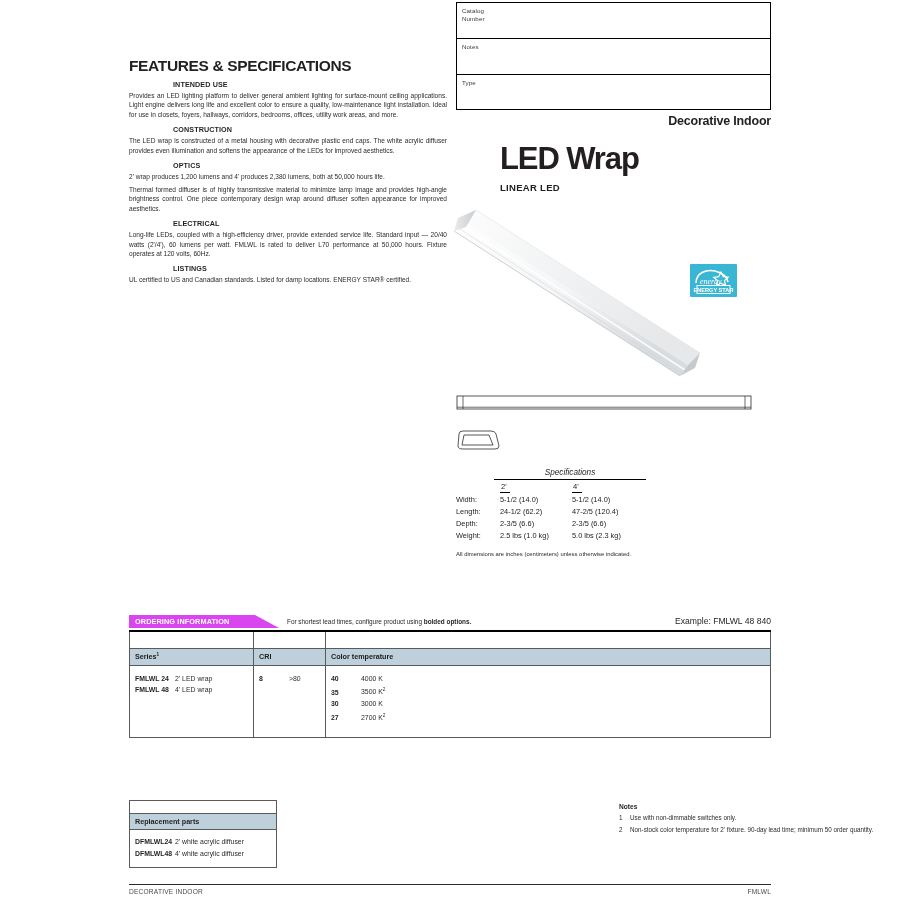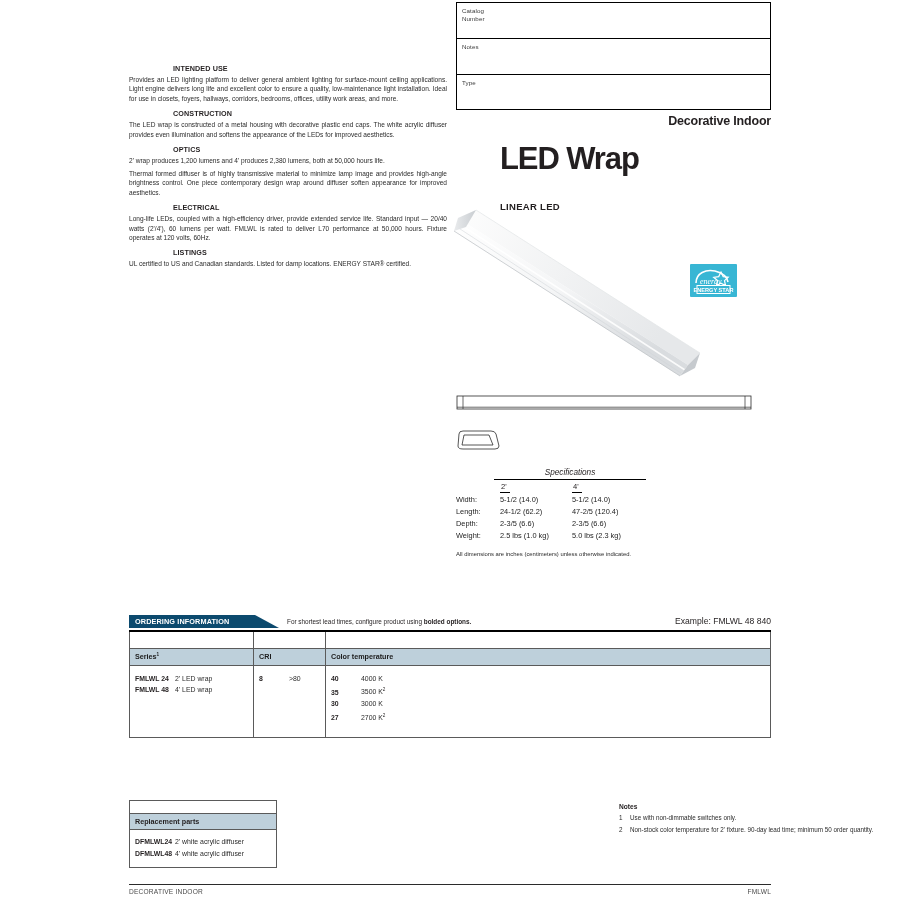--- a/index.html
+++ b/index.html
@@ -41,21 +41,21 @@
   .features p {
     font-size: 6.55px; line-height: 9.4px; text-align: justify;
     margin-bottom: 3.5px; color: #2b2b2b;
   }
   .features p:last-child { margin-bottom: 0; }
 
   
   .title-block { position: absolute; left: 500px; top: 142px; width: 271px; text-align: left; }
   .title-main { font-size: 31px; font-weight: bold; line-height: 33px; letter-spacing: -1.1px; }
   .title-sub  { font-size: 22px; font-weight: bold; line-height: 25px; letter-spacing: -.7px; }
-  .title-tag  { font-size: 9.5px; font-weight: bold; letter-spacing: .3px; margin-top: 26px; }
+  .title-tag  { font-size: 9.5px; font-weight: bold; letter-spacing: .3px; margin-top: 7px; }
 
   
   .estar {
     position: absolute; left: 690px; top: 264px; width: 47px; height: 33px;
     background: #38b6d4; border-radius: 1px;
   }
 
   
   .photo { position: absolute; left: 452px; top: 205px; width: 300px; height: 175px; }
 
@@ -79,21 +79,21 @@
     padding-bottom: 2px;
   }
   .spectab th span { border-bottom: 1px solid #000; padding: 0 3px 1px 1px; }
   .spectab-note { font-size: 5.9px; color: #2b2b2b; margin-top: 9px; }
 
   
   .oi { position: absolute; left: 129px; top: 615px; width: 642px; }
   .oi-bar { position: relative; height: 13px; }
   .oi-tab {
     position: absolute; left: 0; top: 0; height: 13px; width: 150px;
-    background: #0c4a6e; color: #fff;
+    background: #d946ef; color: #fff;
     font-size: 7.3px; font-weight: bold; letter-spacing: .1px;
     line-height: 13px; padding-left: 6px;
     clip-path: polygon(0 0, 126px 0, 150px 13px, 0 13px);
   }
   .oi-hint { position: absolute; left: 158px; top: 0; font-size: 6.4px; line-height: 13px; }
   .oi-example {
     position: absolute; right: 0; top: -1px; font-size: 8.6px; line-height: 14px;
   }
   .oi-example b { font-weight: normal; }
   .oi-rule { height: 1.5px; background: #000; margin-top: 2px; }
@@ -149,20 +149,21 @@
     <div class="spec-row">
       <div class="spec-label">Notes</div>
     </div>
     <div class="spec-row">
       <div class="spec-label">Type</div>
     </div>
   </div>
   <div class="decorative-indoor">Decorative Indoor</div>
 
   <div class="features">
+    <h1>FEATURES &amp; SPECIFICATIONS</h1>
 
     <h2>INTENDED USE</h2>
     <p>Provides an LED lighting platform to deliver general ambient lighting for surface-mount ceiling applications. Light engine delivers long life and excellent color to ensure a quality, low-maintenance light installation. Ideal for use in closets, foyers, hallways, corridors, bedrooms, offices, utility work areas, and more.</p>
 
     <h2>CONSTRUCTION</h2>
     <p>The LED wrap is constructed of a metal housing with decorative plastic end caps. The white acrylic diffuser provides even illumination and softens the appearance of the LEDs for improved aesthetics.</p>
 
     <h2>OPTICS</h2>
     <p>2' wrap produces 1,200 lumens and 4' produces 2,380 lumens, both at 50,000 hours life.</p>
     <p>Thermal formed diffuser is of highly transmissive material to minimize lamp image and provides high-angle brightness control. One piece contemporary design wrap around diffuser soften appearance for improved aesthetics.</p>

